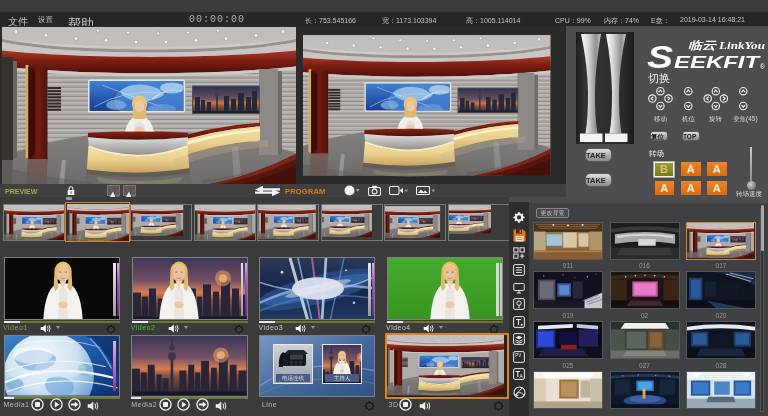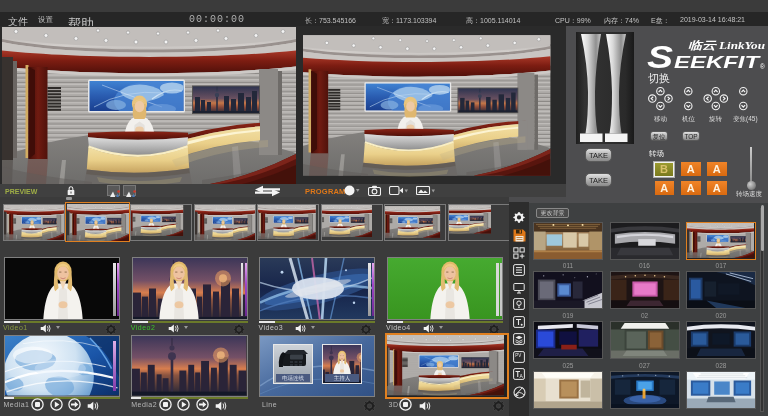--- a/index.html
+++ b/index.html
@@ -1,19 +1,19 @@
 <!DOCTYPE html>
 <html><head>
 <meta charset="utf-8">
 <style>
 html,body{margin:0;padding:0;width:768px;height:416px;overflow:hidden;background:#3b3b3b;font-family:"Liberation Sans",sans-serif;}
 *{box-sizing:border-box;}
 .abs{position:absolute;}
 #app{position:relative;width:768px;height:416px;}
-.sbtn{position:absolute;border-radius:3px;background:linear-gradient(#e2e2e2,#b0b0b0 50%,#8a8a8a);border:1px solid #5a5a5a;color:#1e1e1e;font-weight:normal;text-align:center;}
+.sbtn{position:absolute;border-radius:3px;background:linear-gradient(#e2e2e2,#b0b0b0 50%,#8a8a8a);border:1px solid #5a5a5a;color:#1e1e1e;font-weight:bold;text-align:left;}
 .thumbl{position:absolute;color:#9a9a9a;font-size:6.5px;text-align:center;}
 .vlabel{position:absolute;font-size:7px;letter-spacing:0.5px;}
 .tile{position:absolute;width:19.5px;height:14px;background:linear-gradient(#f08428,#d96a10);color:#fdf2e0;font-weight:bold;font-size:11px;text-align:center;line-height:14px;}
 </style>
 </head>
 <body>
 <div id="app">
 <svg width="0" height="0" style="position:absolute">
 <defs>
 
@@ -502,21 +502,21 @@
           <path d="M0.5,9.8 L5,1.5 L8.5,9.8 Z" fill="#ececec"></path>
           <path d="M7,9.8 L9.6,3.5 L12,9.8 Z" fill="#4a7ab8"></path>
           <circle cx="10.6" cy="1.5" r="1.3" fill="#d03a2a"></circle>
         </svg></div>
 <svg class="abs" style="left:254px;top:0.5px" width="27" height="12" viewBox="0 0 27 12">
 <path d="M26,3.2 L9,3.2 L9,0.8 L1,4.4 L9,8 L9,5.6 L26,5.6 Z" fill="#f4f4f4"></path>
 <path d="M1,6.4 L18,6.4 L18,4 L26,7.6 L18,11.2 L18,8.8 L1,8.8 Z" fill="#f4f4f4"></path>
 </svg>
 </div>
 <div class="abs" style="left:296px;top:184px;width:270px;height:13px;background:#404040;">
-<span class="abs" style="left:-11px;top:3px;font-size:7.5px;font-weight:bold;letter-spacing:0.2px;color:#e07818;margin-left:20px;">PROGRAM</span>
+<span class="abs" style="left:-11px;top:3px;font-size:7.5px;font-weight:bold;letter-spacing:0.2px;color:#e07818;">PROGRAM</span>
 <circle class="abs"></circle>
 <svg class="abs" style="left:48px;top:1px" width="16" height="11">
         <circle cx="5.5" cy="5.5" r="5" fill="#f4f4f4"></circle>
         <path d="M12,4 L15.5,4 L13.75,7 Z" fill="#999"></path>
       </svg>
 <svg class="abs" style="left:72px;top:1px" width="13" height="11" viewBox="0 0 13 11">
         <rect x="0.5" y="2.5" width="12" height="8" rx="1.5" fill="none" stroke="#f0f0f0" stroke-width="1.1"></rect>
         <rect x="4" y="0.8" width="5" height="2.5" rx="1" fill="#f0f0f0"></rect>
         <circle cx="6.5" cy="6.5" r="2.4" fill="none" stroke="#f0f0f0" stroke-width="1.1"></circle>
       </svg>

